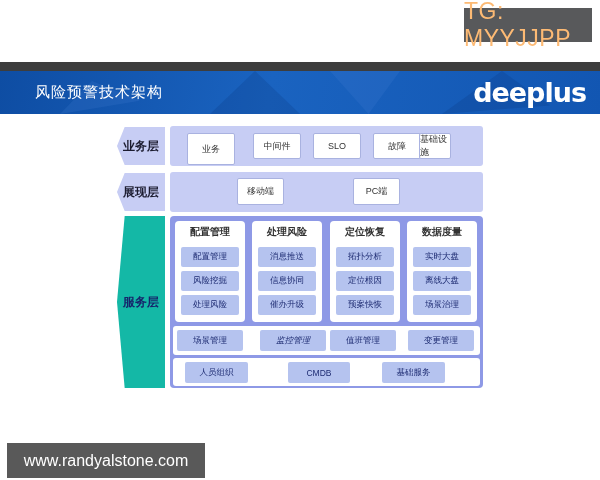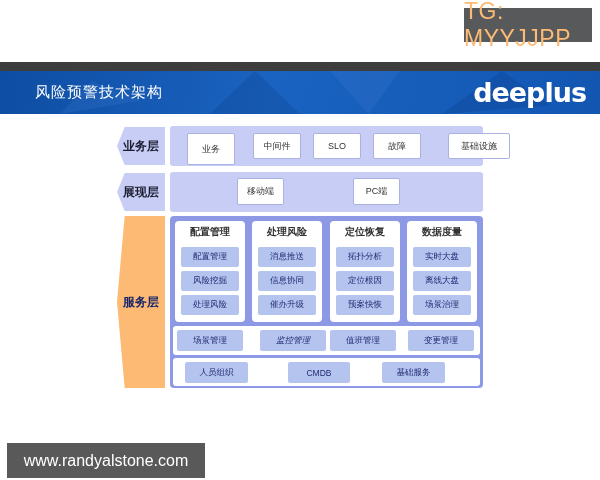--- a/index.html
+++ b/index.html
@@ -37,21 +37,21 @@
     font-family:"DejaVu Sans",sans-serif;
   }
   
   .layer-tab{
     position:absolute;left:117px;width:48px;
     clip-path:polygon(16% 0,100% 0,100% 100%,16% 100%,0 50%);
     display:flex;align-items:center;justify-content:center;
     font-weight:bold;font-size:12px;color:#1c1c30;
   }
   .tab-light{background:#c7cdf4;}
-  .tab-med{background:#fdba74;color:#16246b;}
+  .tab-med{background:#14b8a6;color:#16246b;}
   
   .strip{
     position:absolute;left:170px;width:313px;background:#c7cdf4;border-radius:3px;
   }
   .wbox{
     position:absolute;background:#fff;border:1px solid #a9b2e0;border-radius:2px;
     display:flex;align-items:center;justify-content:center;
     font-size:9px;color:#333;box-sizing:border-box;
   }
   
@@ -97,21 +97,21 @@
   <div class="header-title">风险预警技术架构</div>
   <div class="logo">deeplus</div>
 </div>
 
 <div class="layer-tab tab-light" style="top:127px;height:38px;">业务层</div>
 <div class="strip" style="top:126px;height:40px;">
   <div class="wbox" style="left:17px;top:7px;width:48px;height:32px;">业务</div>
   <div class="wbox" style="left:83px;top:7px;width:48px;height:26px;">中间件</div>
   <div class="wbox" style="left:143px;top:7px;width:48px;height:26px;">SLO</div>
   <div class="wbox" style="left:203px;top:7px;width:48px;height:26px;">故障</div>
-  <div class="wbox" style="left:278px;top:7px;width:62px;height:26px;">基础设施</div>
+  <div class="wbox" style="left:249px;top:7px;width:32px;height:26px;">基础设施</div>
 </div>
 
 <div class="layer-tab tab-light" style="top:173px;height:38px;">展现层</div>
 <div class="strip" style="top:172px;height:40px;">
   <div class="wbox" style="left:67px;top:6px;width:47px;height:27px;">移动端</div>
   <div class="wbox" style="left:183px;top:6px;width:47px;height:27px;">PC端</div>
 </div>
 
 <div class="layer-tab tab-med" style="top:216px;height:172px;">服务层</div>
 <div class="svc">

